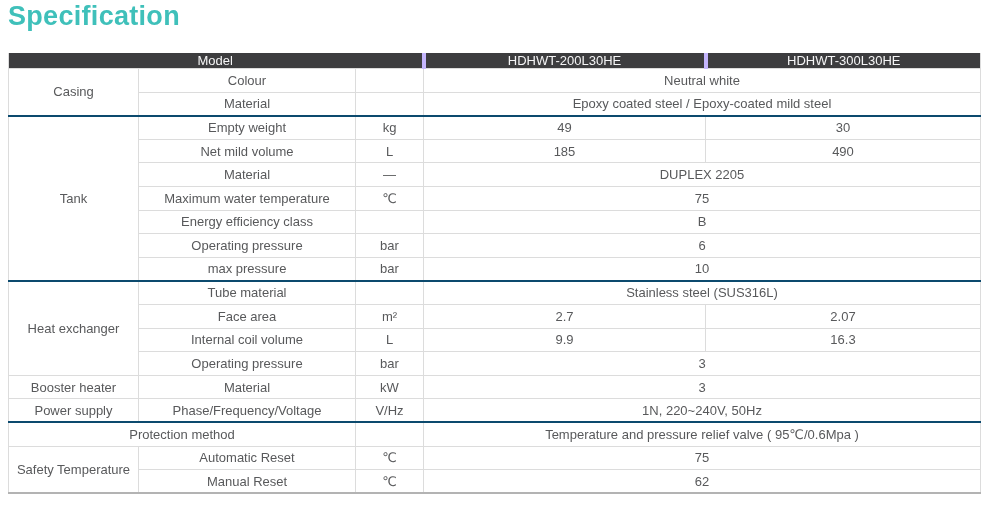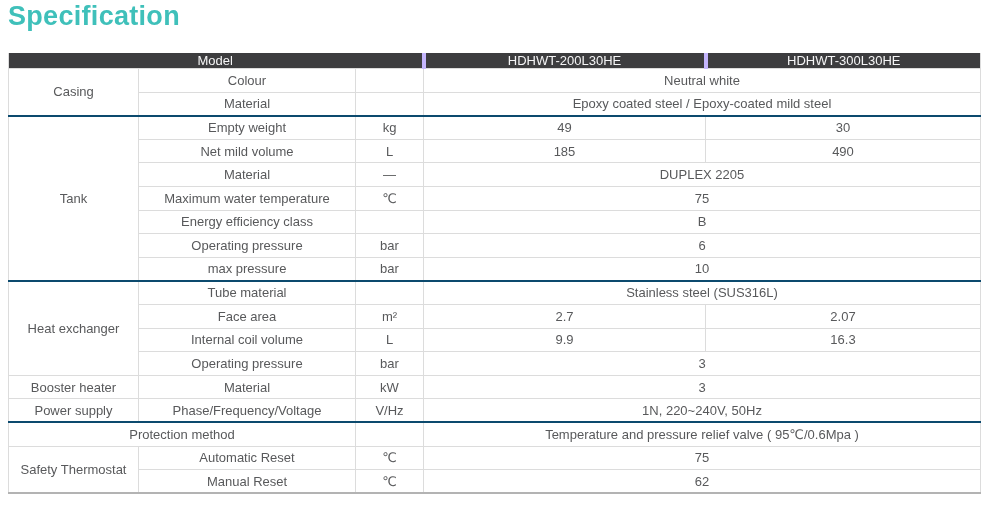--- a/index.html
+++ b/index.html
@@ -167,21 +167,21 @@
         <td class="val" colspan="2">1N, 220~240V, 50Hz</td>
       </tr>
 
       <tr class="ss">
         <td class="param" colspan="2">Protection method</td>
         <td class="unit"></td>
         <td class="val" colspan="2">Temperature and pressure relief valve ( 95℃/0.6Mpa )</td>
       </tr>
 
       <tr>
-        <td class="cat" rowspan="2">Safety Thermostat</td>
+        <td class="cat" rowspan="2">Safety Temperature</td>
         <td class="param">Automatic Reset</td>
         <td class="unit">℃</td>
         <td class="val" colspan="2">75</td>
       </tr>
       <tr>
         <td class="param">Manual Reset</td>
         <td class="unit">℃</td>
         <td class="val" colspan="2">62</td>
       </tr>
     </tbody>

